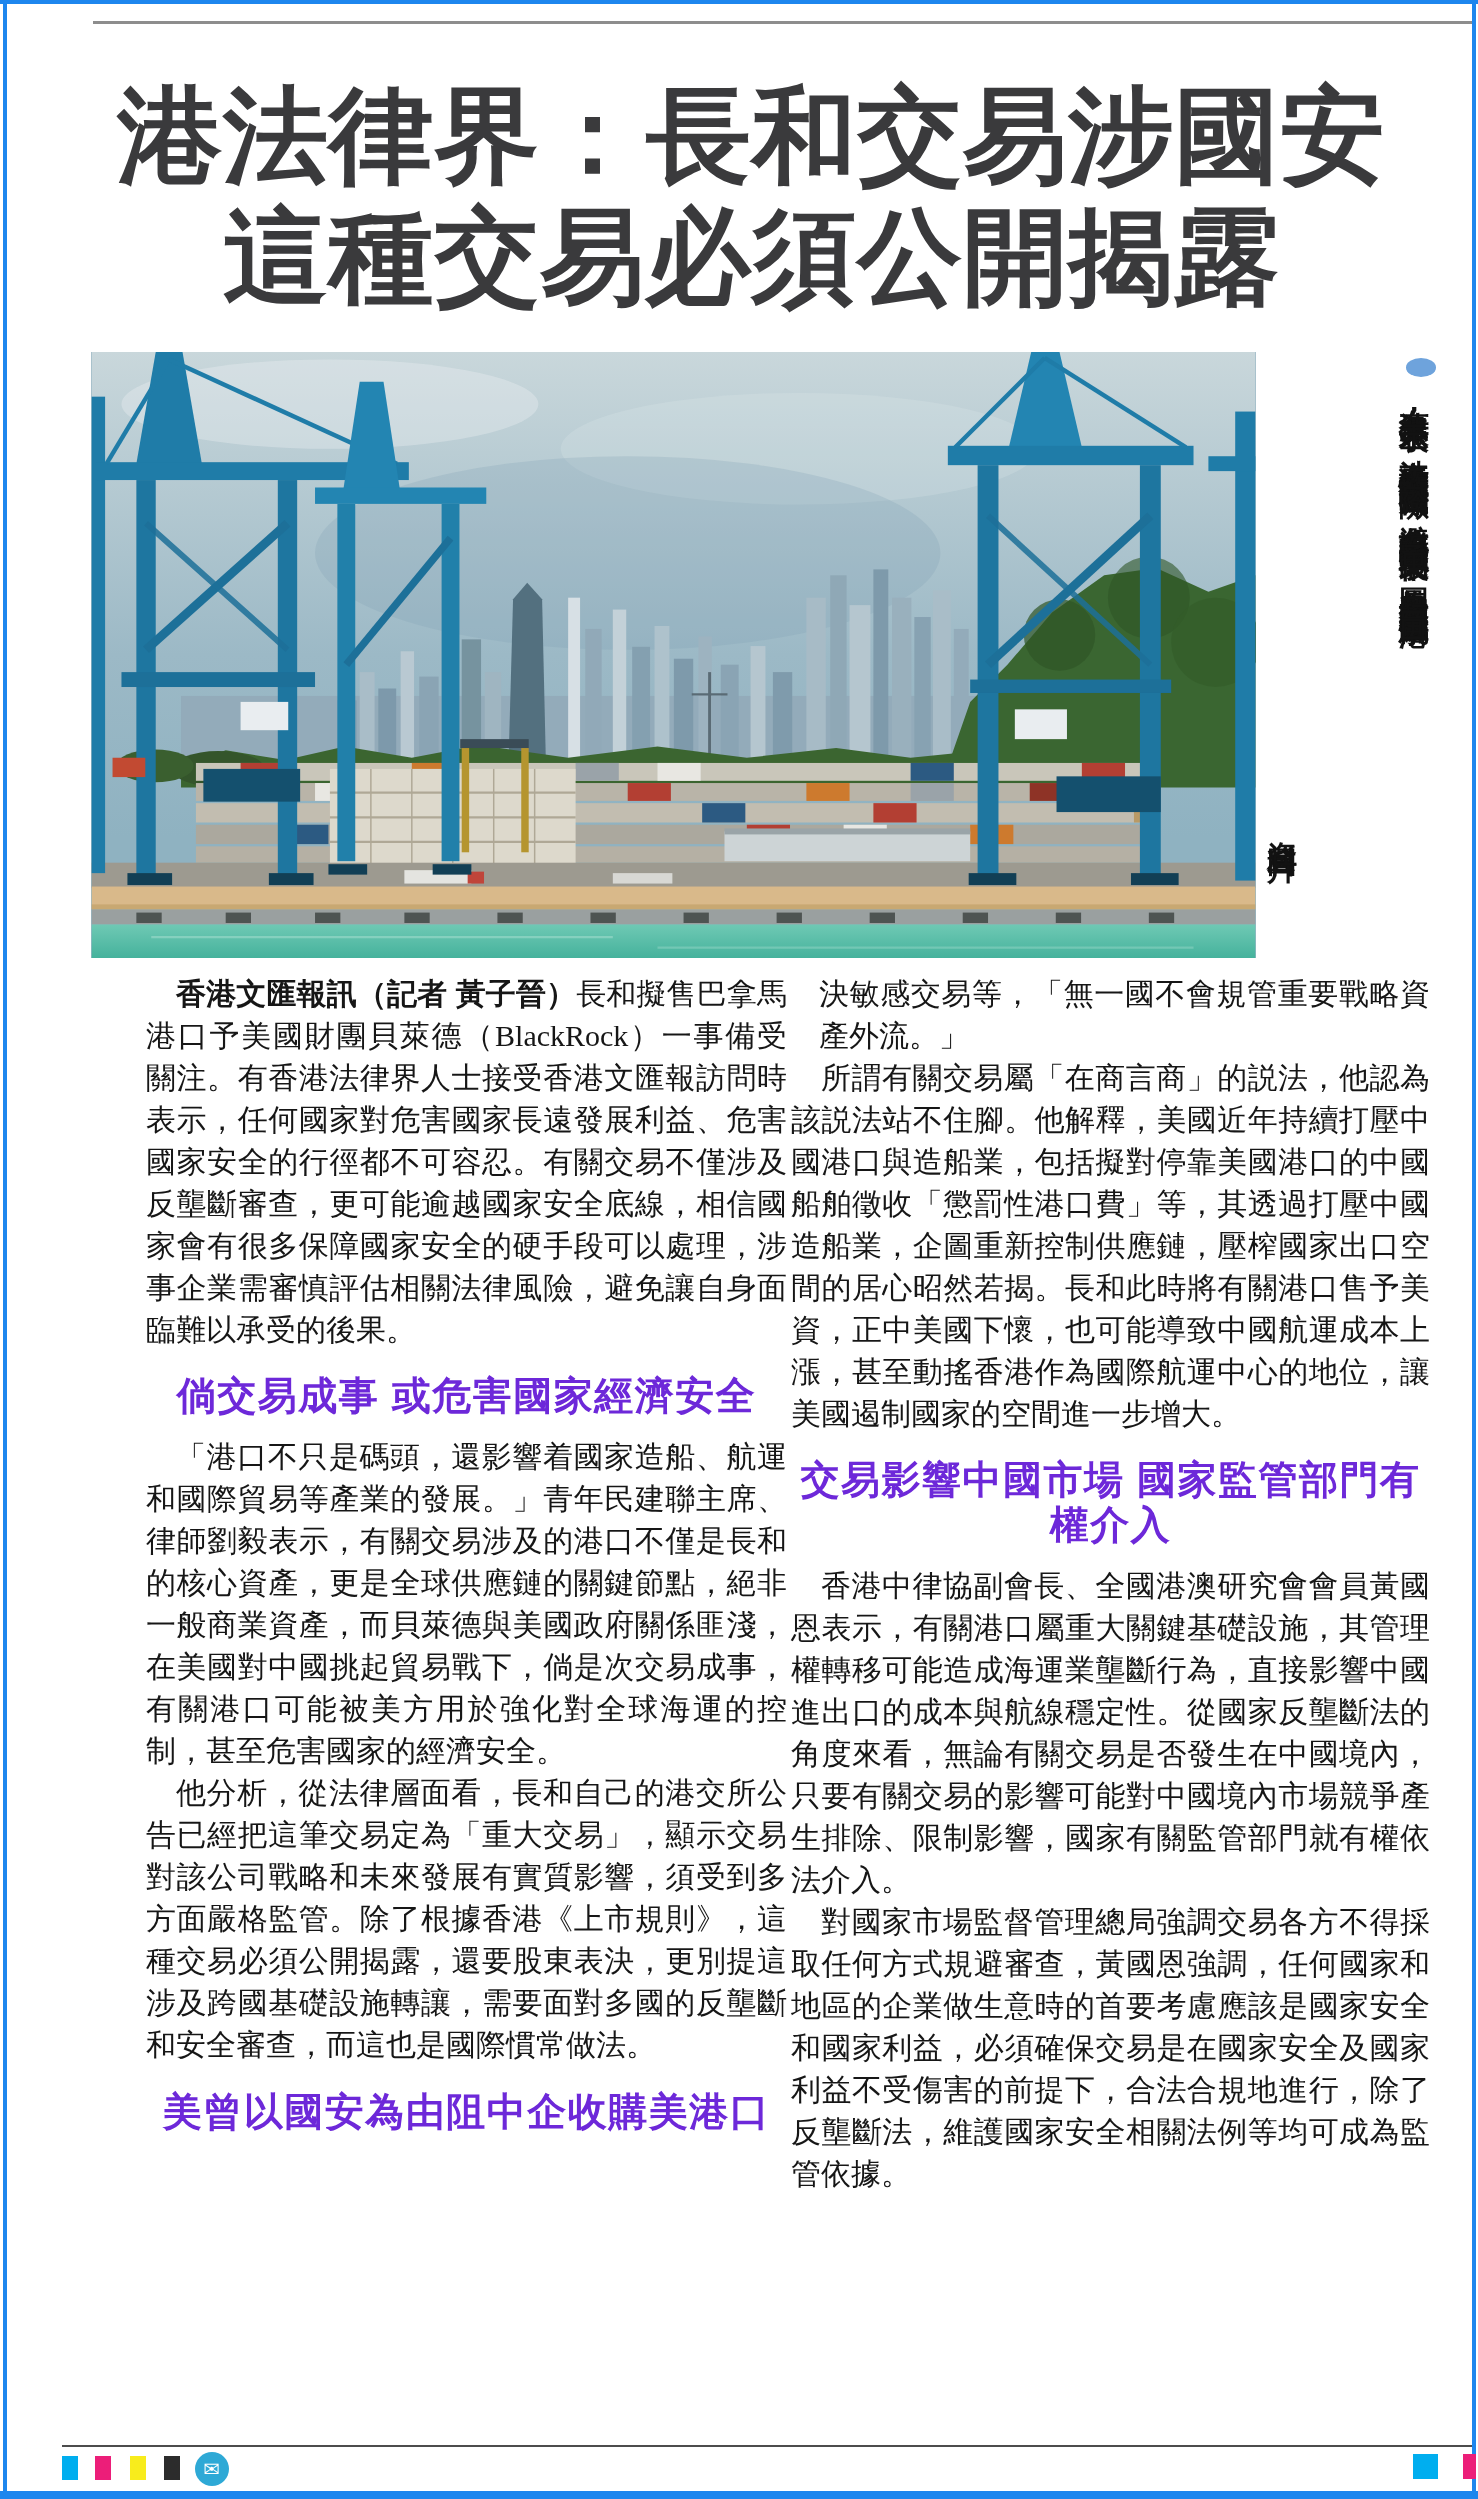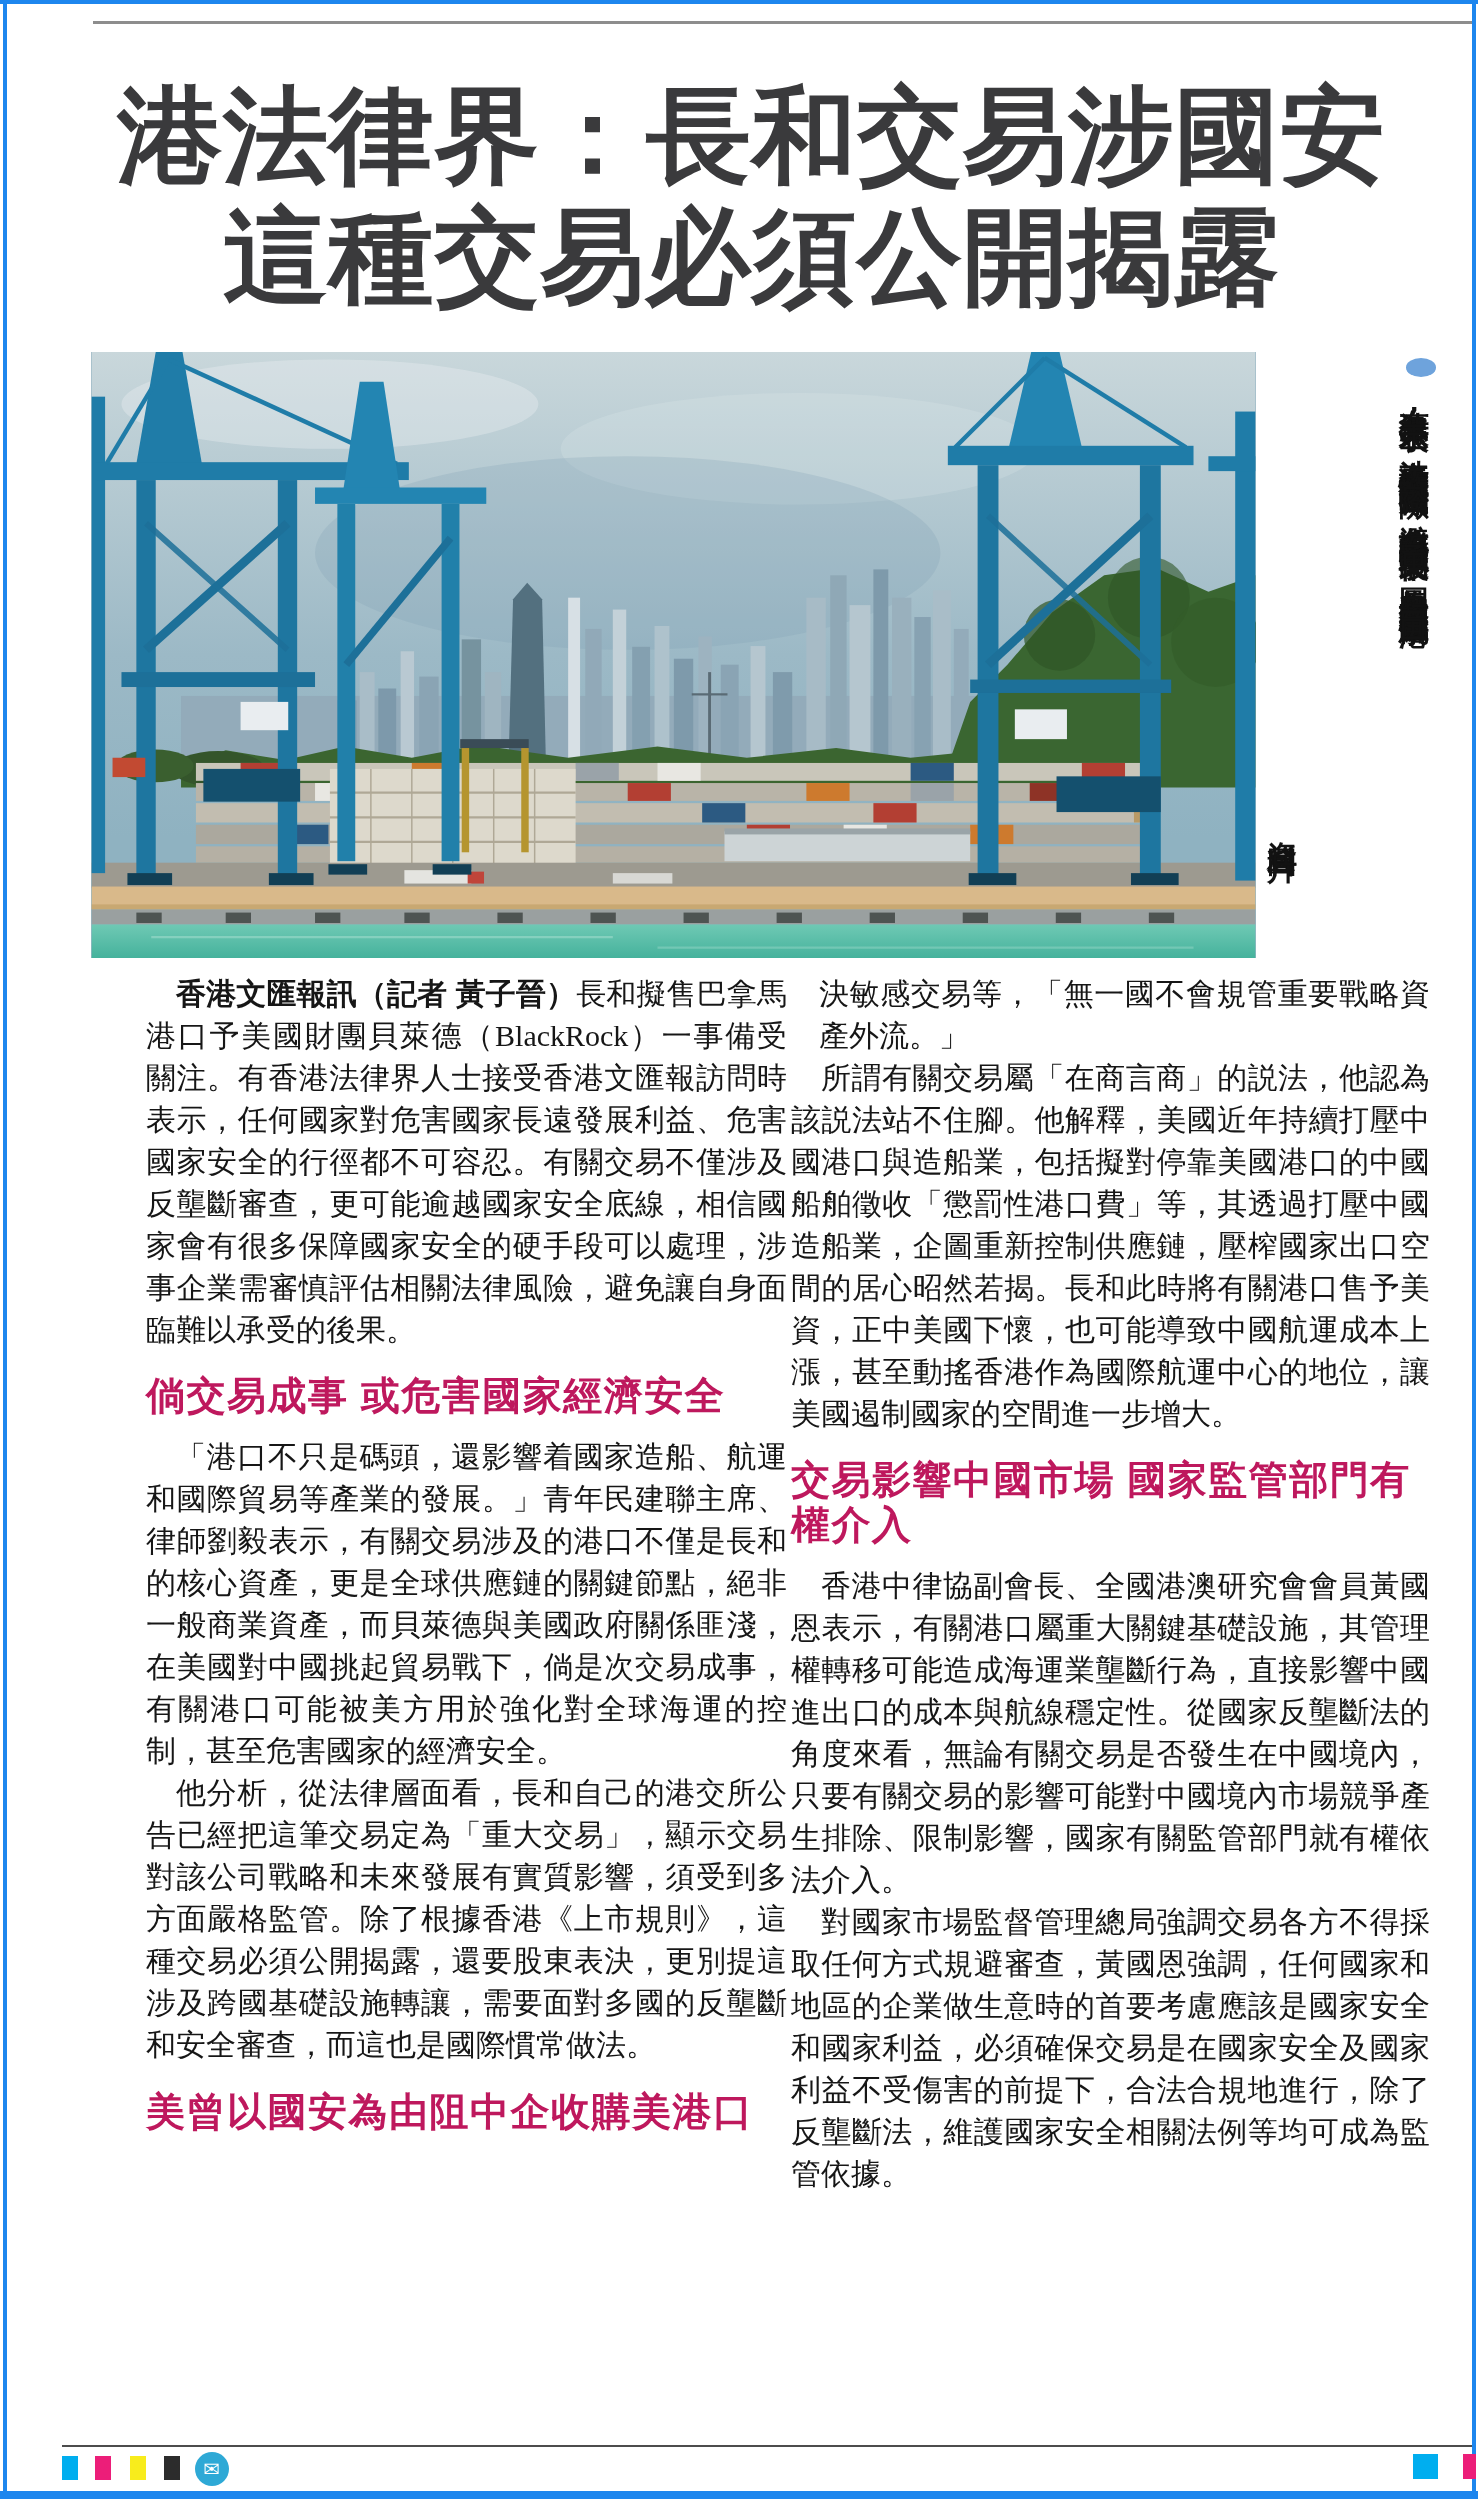--- a/index.html
+++ b/index.html
@@ -31,22 +31,22 @@
   .credit{position:absolute;left:1261px;top:818px;writing-mode:vertical-rl;-webkit-writing-mode:vertical-rl;
           font-size:30px;letter-spacing:3.7px;font-weight:700;color:#121212;}
 
   
   .col{position:absolute;top:973px;width:641px;font-size:30px;line-height:42px;
        text-align:justify;text-justify:inter-ideograph;color:#161616;}
   .col-1{left:100px;margin-left:46px;}
   .col-2{left:791px;width:639px;}
   .col p{margin:0;text-indent:1em;}
   .col p.cont{text-indent:0;margin-left:28px;}
-  .col h2{font-family:"Liberation Sans", sans-serif;font-weight:700;color:#be185d;
-          font-size:39px;line-height:45px;text-align:left;letter-spacing:1.5px;margin:22.4px 0 18px 0;}
+  .col h2{font-family:"Liberation Sans", sans-serif;font-weight:700;color:#6d28d9;
+          font-size:39px;line-height:45px;text-align:center;letter-spacing:1.5px;margin:22.4px 0 18px 0;}
   .lead{font-family:"Liberation Sans", sans-serif;font-weight:700;}
 
   
   .footer-rule{position:absolute;left:62px;top:2445px;width:1410px;height:2.2px;background:#4c4c4c;}
   .sq{position:absolute;top:2456px;width:16.4px;height:24px;}
   .sq-c{left:62px;background:#00aeef;}
   .sq-m{left:95px;background:#ec1e79;}
   .sq-y{left:130px;background:#f8ec1c;}
   .sq-k{left:164px;background:#2c2c2c;}
   .sq-rc{left:1413px;top:2454px;width:25px;height:25px;background:#00aeef;}

